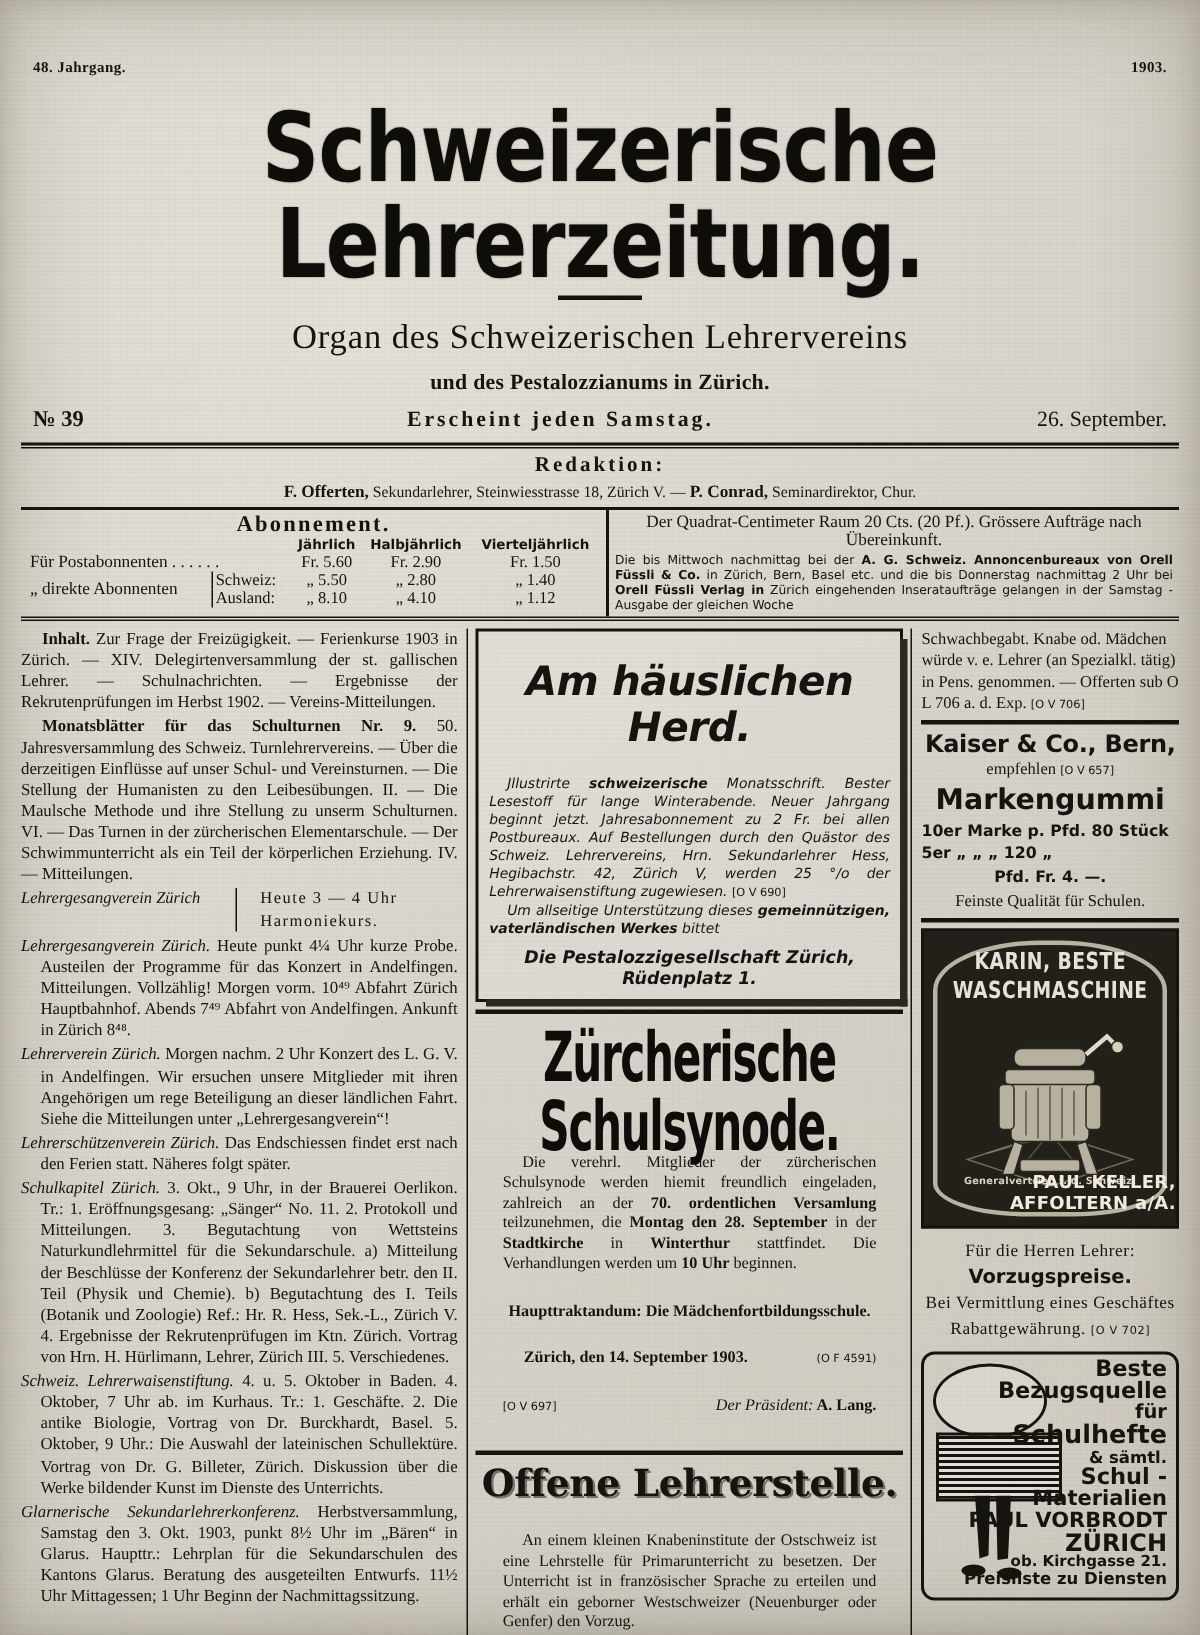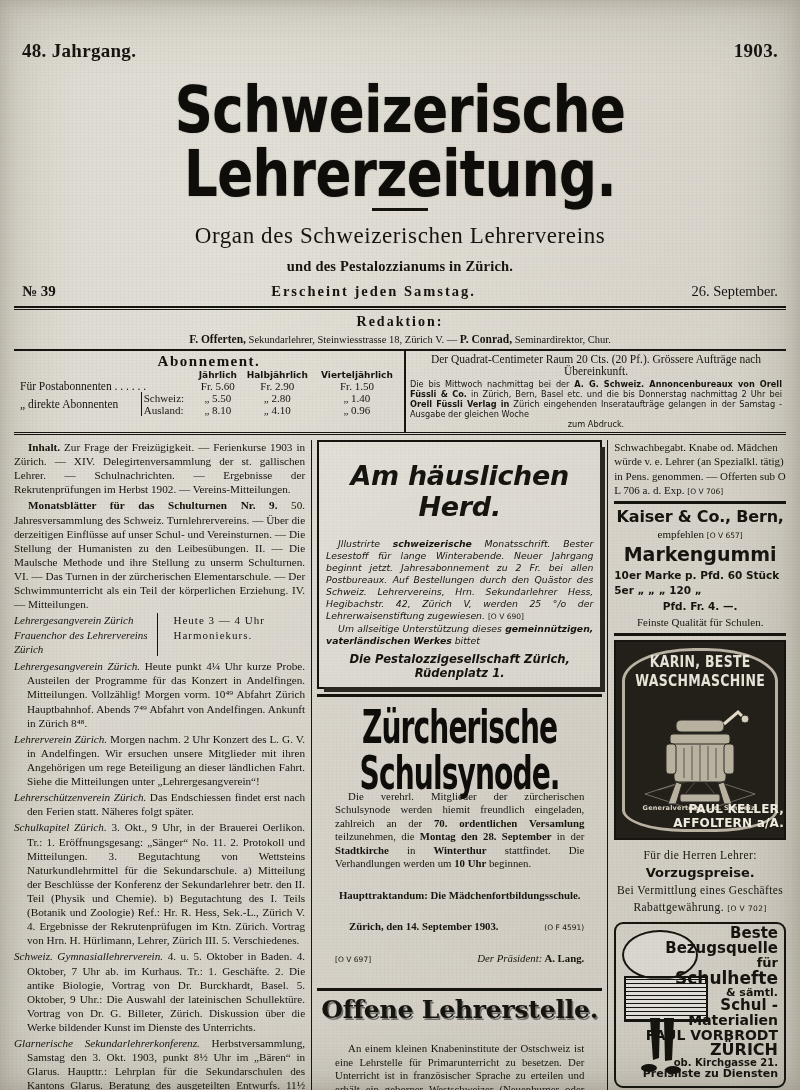--- a/index.html
+++ b/index.html
@@ -27,21 +27,21 @@
     mix-blend-mode:multiply;opacity:.55;
   }
   #vign{
     position:absolute;inset:0;pointer-events:none;
     box-shadow:inset 0 0 70px rgba(90,82,62,.30), inset 0 0 18px rgba(90,82,62,.22);
   }
   .ink{position:relative;z-index:2;}
 
   
   .topline{display:flex;justify-content:space-between;align-items:baseline;
-    padding:40px 14px 0 14px;font-weight:bold;font-size:19px;letter-spacing:.3px;}
+    padding:40px 14px 0 14px;font-weight:bold;font-size:10px;letter-spacing:.3px;}
   .masthead{
     text-align:center;
     font-family:"DejaVu Sans", sans-serif;
     font-weight:bold;
     font-size:50px;
     line-height:1;
     letter-spacing:-0.5px;
     transform:scaleX(1.06) scaleY(1.28);
     transform-origin:center top;
     margin-top:16px;
@@ -215,64 +215,62 @@
             <td class="lbl" rowspan="2">„   direkte Abonnenten</td>
             <td class="brace">Schweiz:</td>
             <td class="num">„   5.50</td>
             <td class="num">„  2.80</td>
             <td class="num">„  1.40</td>
           </tr>
           <tr>
             <td class="brace">Ausland:</td>
             <td class="num">„   8.10</td>
             <td class="num">„  4.10</td>
-            <td class="num">„  0.96</td>
+            <td class="num">„  1.12</td>
           </tr>
         </tbody>
           </table>
       </div>
       <div class="right">
         <div class="ins-head">Der Quadrat-Centimeter Raum 20 Cts. (20 Pf.).   Grössere Aufträge nach Übereinkunft.</div>
         <div class="ins-body">
           <span>Die bis Mittwoch nachmittag bei der </span><b>A. G. Schweiz. Annoncenbureaux von Orell Füssli &amp; Co.</b><span> in Zürich, Bern, Basel etc. und die bis Donnerstag nachmittag 2 Uhr bei </span><b>Orell Füssli Verlag in</b><span> Zürich eingehenden Inserataufträge gelangen in der Samstag - Ausgabe der gleichen Woche</span>
-          <span class="ctr">zum Abdruck.</span>
         </div>
       </div>
     </div>
 
     <div class="cols">
 
       <div class="col col-a">
         <div class="body-txt">
           <p class="indent">
             <b>Inhalt.</b><span> Zur Frage der Freizügigkeit. — Ferienkurse 1903 in Zürich. — XIV. Delegirtenversammlung der st. gallischen Lehrer. — Schulnachrichten. — Ergebnisse der Rekrutenprüfungen im Herbst 1902. — Vereins-Mitteilungen.</span>
           </p>
           <p class="indent">
             <b>Monatsblätter für das Schulturnen Nr. 9.</b><span> 50. Jahresversammlung des Schweiz. Turnlehrervereins. — Über die derzeitigen Einflüsse auf unser Schul- und Vereinsturnen. — Die Stellung der Humanisten zu den Leibesübungen. II. — Die Maulsche Methode und ihre Stellung zu unserm Schulturnen. VI. — Das Turnen in der zürcherischen Elementarschule. — Der Schwimmunterricht als ein Teil der körperlichen Erziehung. IV. — Mitteilungen.</span>
           </p>
         </div>
 
 
         <div class="kc-top">
           <div class="l">
             <div>Lehrergesangverein Zürich</div>
-            <div>Frauenchor des Lehrervereins Zürich</div>
           </div>
           <div class="r">
             <div>Heute 3 — 4 Uhr</div>
             <div>Harmoniekurs.</div>
           </div>
         </div>
 
         <div class="body-txt">
           <p class="hang"><i>Lehrergesangverein Zürich.</i><span> Heute punkt 4¼ Uhr kurze Probe. Austeilen der Programme für das Konzert in Andelfingen. Mitteilungen. Vollzählig! Morgen vorm. 10⁴⁹ Abfahrt Zürich Hauptbahnhof. Abends 7⁴⁹ Abfahrt von Andelfingen. Ankunft in Zürich 8⁴⁸.</span></p>
           <p class="hang"><i>Lehrerverein Zürich.</i><span> Morgen nachm. 2 Uhr Konzert des L. G. V. in Andelfingen. Wir ersuchen unsere Mitglieder mit ihren Angehörigen um rege Beteiligung an dieser ländlichen Fahrt. Siehe die Mitteilungen unter „Lehrergesangverein“!</span></p>
           <p class="hang"><i>Lehrerschützenverein Zürich.</i><span> Das Endschiessen findet erst nach den Ferien statt. Näheres folgt später.</span></p>
           <p class="hang"><i>Schulkapitel Zürich.</i><span> 3. Okt., 9 Uhr, in der Brauerei Oerlikon. Tr.: 1. Eröffnungsgesang: „Sänger“ No. 11. 2. Protokoll und Mitteilungen. 3. Begutachtung von Wettsteins Naturkundlehrmittel für die Sekundarschule. a) Mitteilung der Beschlüsse der Konferenz der Sekundarlehrer betr. den II. Teil (Physik und Chemie). b) Begutachtung des I. Teils (Botanik und Zoologie) Ref.: Hr. R. Hess, Sek.-L., Zürich V. 4. Ergebnisse der Rekrutenprüfugen im Ktn. Zürich. Vortrag von Hrn. H. Hürlimann, Lehrer, Zürich III. 5. Verschiedenes.</span></p>
-          <p class="hang"><i>Schweiz. Gymnasiallehrerverein.</i><span> 4. u. 5. Oktober in Baden. 4. Oktober, 7 Uhr ab. im Kurhaus. Tr.: 1. Geschäfte. 2. Die antike Biologie, Vortrag von Dr. Burckhardt, Basel. 5. Oktober, 9 Uhr.: Die Auswahl der lateinischen Schullektüre. Vortrag von Dr. G. Billeter, Zürich. Diskussion über die Werke bildender Kunst im Dienste des Unterrichts.</span></p>
+          <p class="hang"><i>Schweiz. Lehrerwaisenstiftung.</i><span> 4. u. 5. Oktober in Baden. 4. Oktober, 7 Uhr ab. im Kurhaus. Tr.: 1. Geschäfte. 2. Die antike Biologie, Vortrag von Dr. Burckhardt, Basel. 5. Oktober, 9 Uhr.: Die Auswahl der lateinischen Schullektüre. Vortrag von Dr. G. Billeter, Zürich. Diskussion über die Werke bildender Kunst im Dienste des Unterrichts.</span></p>
           <p class="hang"><i>Glarnerische Sekundarlehrerkonferenz.</i><span> Herbstversammlung, Samstag den 3. Okt. 1903, punkt 8½ Uhr im „Bären“ in Glarus. Haupttr.: Lehrplan für die Sekundarschulen des Kantons Glarus. Beratung des ausgeteilten Entwurfs. 11½ Uhr Mittagessen; 1 Uhr Beginn der Nachmittagssitzung.</span></p>
         </div>
 
       </div>
 
       <div class="col col-b">
 
         <div class="ad shadow">
           <div class="ad-title">Am häuslichen Herd.</div>
           <div class="ad-sm">
@@ -324,21 +322,21 @@
         </div>
 
         <div class="blk" style="margin-top:4px;">
           <div class="kaiser">Kaiser &amp; Co., Bern,</div>
           <div style="text-align:center;font-size:11px;margin-top:2px;">
             <span>empfehlen</span>
             <span class="code">[O V 657]</span>
           </div>
           <div class="marken">Markengummi</div>
           <div class="price" style="margin-top:3px;">
-            <div>10er Marke p. Pfd.   60 Stück</div>
+            <div>10er Marke p. Pfd.   80 Stück</div>
             <div>5er        „      „      „    120     „</div>
             <div class="ctr">Pfd. Fr. 4. —.</div>
           </div>
           <div class="feinste">Feinste Qualität für Schulen.</div>
         </div>
 
         <div class="wash">
           <div class="arc"></div>
           <div class="ttl">KARIN, BESTE WASCHMASCHINE</div>
           <svg class="mach" width="120" height="118" viewBox="0 0 120 118">

